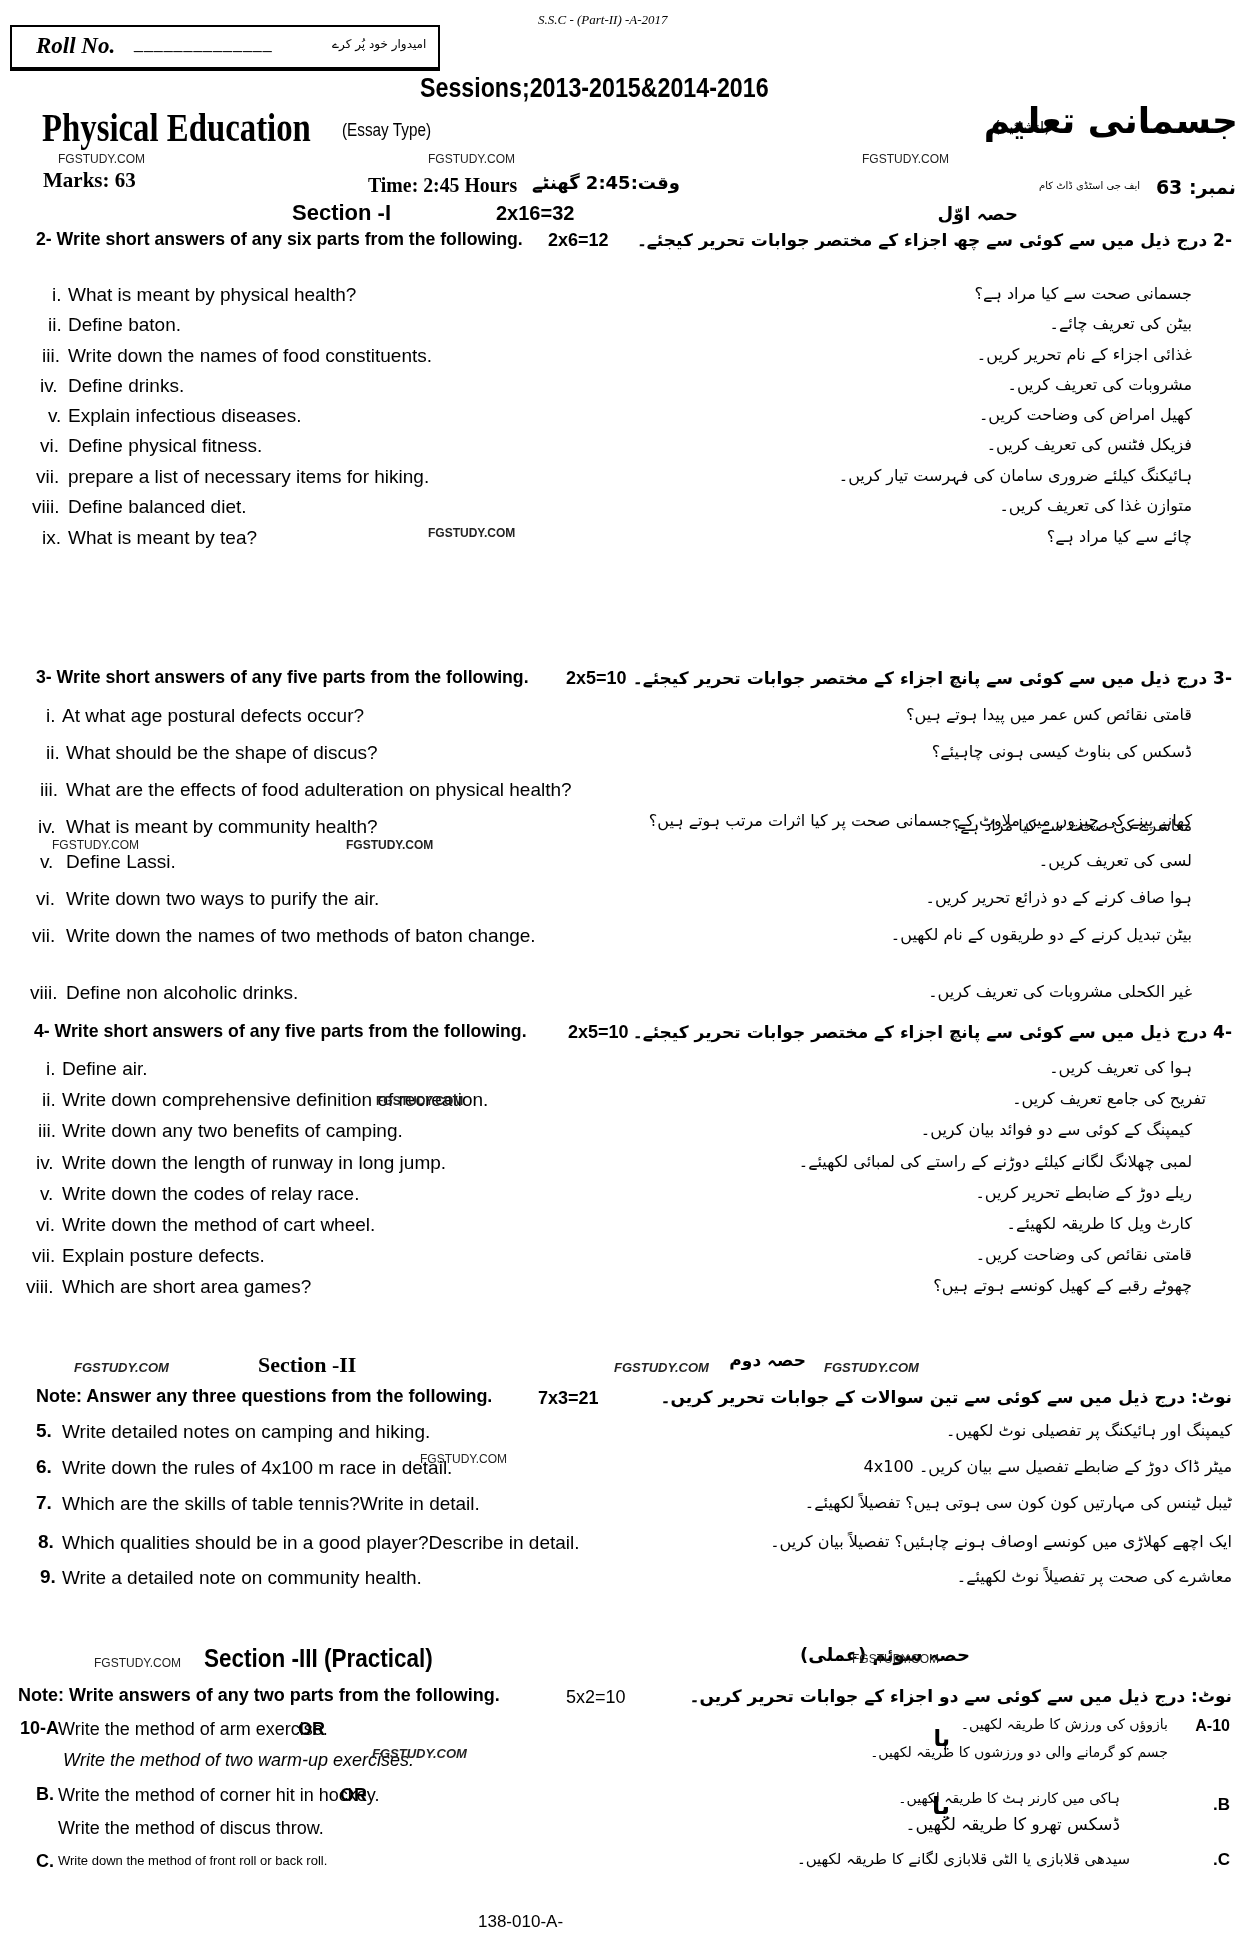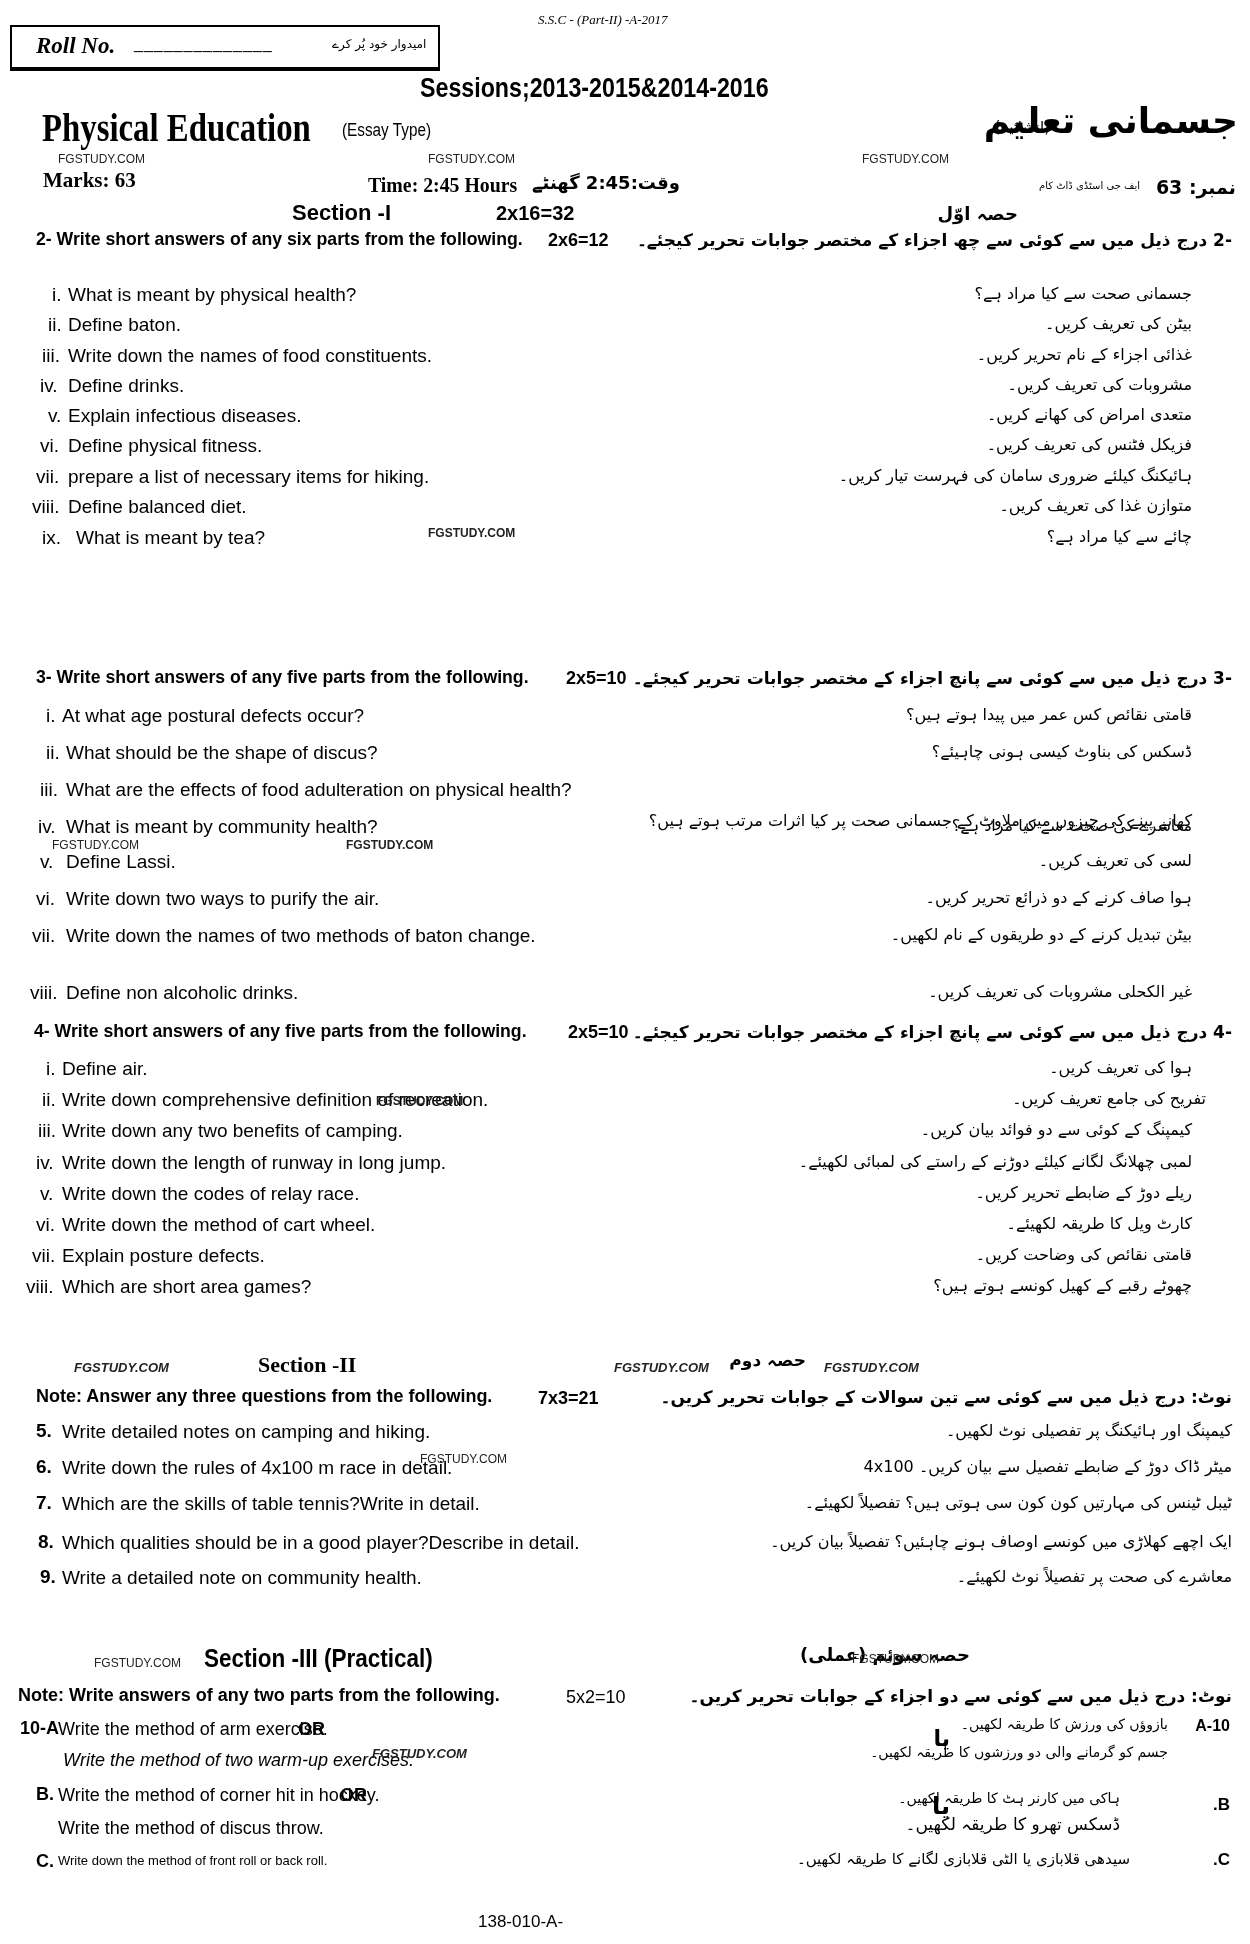--- a/index.html
+++ b/index.html
@@ -51,48 +51,48 @@
   <div class="abs q-head" style="left:36px;top:228px;transform:scaleX(0.93);transform-origin:left top;">2- Write short answers of any six parts from the following.</div>
   <div class="abs q-head" style="left:548px;top:230px;font-size:18px;">2x6=12</div>
   <div class="abs urdu bold" style="right:18px;top:230px;font-size:17px;">-2 درج ذیل میں سے کوئی سے چھ اجزاء کے مختصر جوابات تحریر کیجئے۔</div>
 
   <div class="abs q-text" style="left:52px;top:284px;">i.</div>
   <div class="abs q-text" style="left:68px;top:284px;">What is meant by physical health?</div>
   <div class="abs urdu urdu-line" style="right:58px;top:284px;">جسمانی صحت سے کیا مراد ہے؟</div>
 
   <div class="abs q-text" style="left:48px;top:314px;">ii.</div>
   <div class="abs q-text" style="left:68px;top:314px;">Define baton.</div>
-  <div class="abs urdu urdu-line" style="right:58px;top:314px;">بیٹن کی تعریف کریں۔</div>
+  <div class="abs urdu urdu-line" style="right:58px;top:314px;">بیٹن کی تعریف چائے۔</div>
 
   <div class="abs q-text" style="left:42px;top:345px;">iii.</div>
   <div class="abs q-text" style="left:68px;top:345px;">Write down the names of food constituents.</div>
   <div class="abs urdu urdu-line" style="right:58px;top:345px;">غذائی اجزاء کے نام تحریر کریں۔</div>
 
   <div class="abs q-text" style="left:40px;top:375px;">iv.</div>
   <div class="abs q-text" style="left:68px;top:375px;">Define drinks.</div>
   <div class="abs urdu urdu-line" style="right:58px;top:375px;">مشروبات کی تعریف کریں۔</div>
 
   <div class="abs q-text" style="left:48px;top:405px;">v.</div>
   <div class="abs q-text" style="left:68px;top:405px;">Explain infectious diseases.</div>
-  <div class="abs urdu urdu-line" style="right:58px;top:405px;">متعدی امراض کی کھانے کریں۔</div>
+  <div class="abs urdu urdu-line" style="right:58px;top:405px;">کھیل امراض کی وضاحت کریں۔</div>
 
   <div class="abs q-text" style="left:40px;top:435px;">vi.</div>
   <div class="abs q-text" style="left:68px;top:435px;">Define physical fitness.</div>
   <div class="abs urdu urdu-line" style="right:58px;top:435px;">فزیکل فٹنس کی تعریف کریں۔</div>
 
   <div class="abs q-text" style="left:36px;top:466px;">vii.</div>
   <div class="abs q-text" style="left:68px;top:466px;">prepare a list of necessary items for hiking.</div>
   <div class="abs urdu urdu-line" style="right:58px;top:466px;">ہائیکنگ کیلئے ضروری سامان کی فہرست تیار کریں۔</div>
 
   <div class="abs q-text" style="left:32px;top:496px;">viii.</div>
   <div class="abs q-text" style="left:68px;top:496px;">Define balanced diet.</div>
   <div class="abs urdu urdu-line" style="right:58px;top:496px;">متوازن غذا کی تعریف کریں۔</div>
 
   <div class="abs q-text" style="left:42px;top:527px;">ix.</div>
-  <div class="abs q-text" style="left:76px;top:527px;text-align:right;">What is meant by tea?</div>
+  <div class="abs q-text" style="left:68px;top:527px;text-align:right;">What is meant by tea?</div>
   <div class="abs urdu urdu-line" style="right:58px;top:527px;">چائے سے کیا مراد ہے؟</div>
 </div>
 
 <div class="abs wm bold" style="left:428px;top:526px;">FGSTUDY.COM</div>
 
 <div>
   <div class="abs q-head" style="left:36px;top:666px;transform:scaleX(0.93);transform-origin:left top;">3- Write short answers of any five parts from the following.</div>
   <div class="abs q-head" style="left:566px;top:668px;font-size:18px;">2x5=10</div>
   <div class="abs urdu bold" style="right:18px;top:668px;font-size:17px;">-3 درج ذیل میں سے کوئی سے پانچ اجزاء کے مختصر جوابات تحریر کیجئے۔</div>
 

